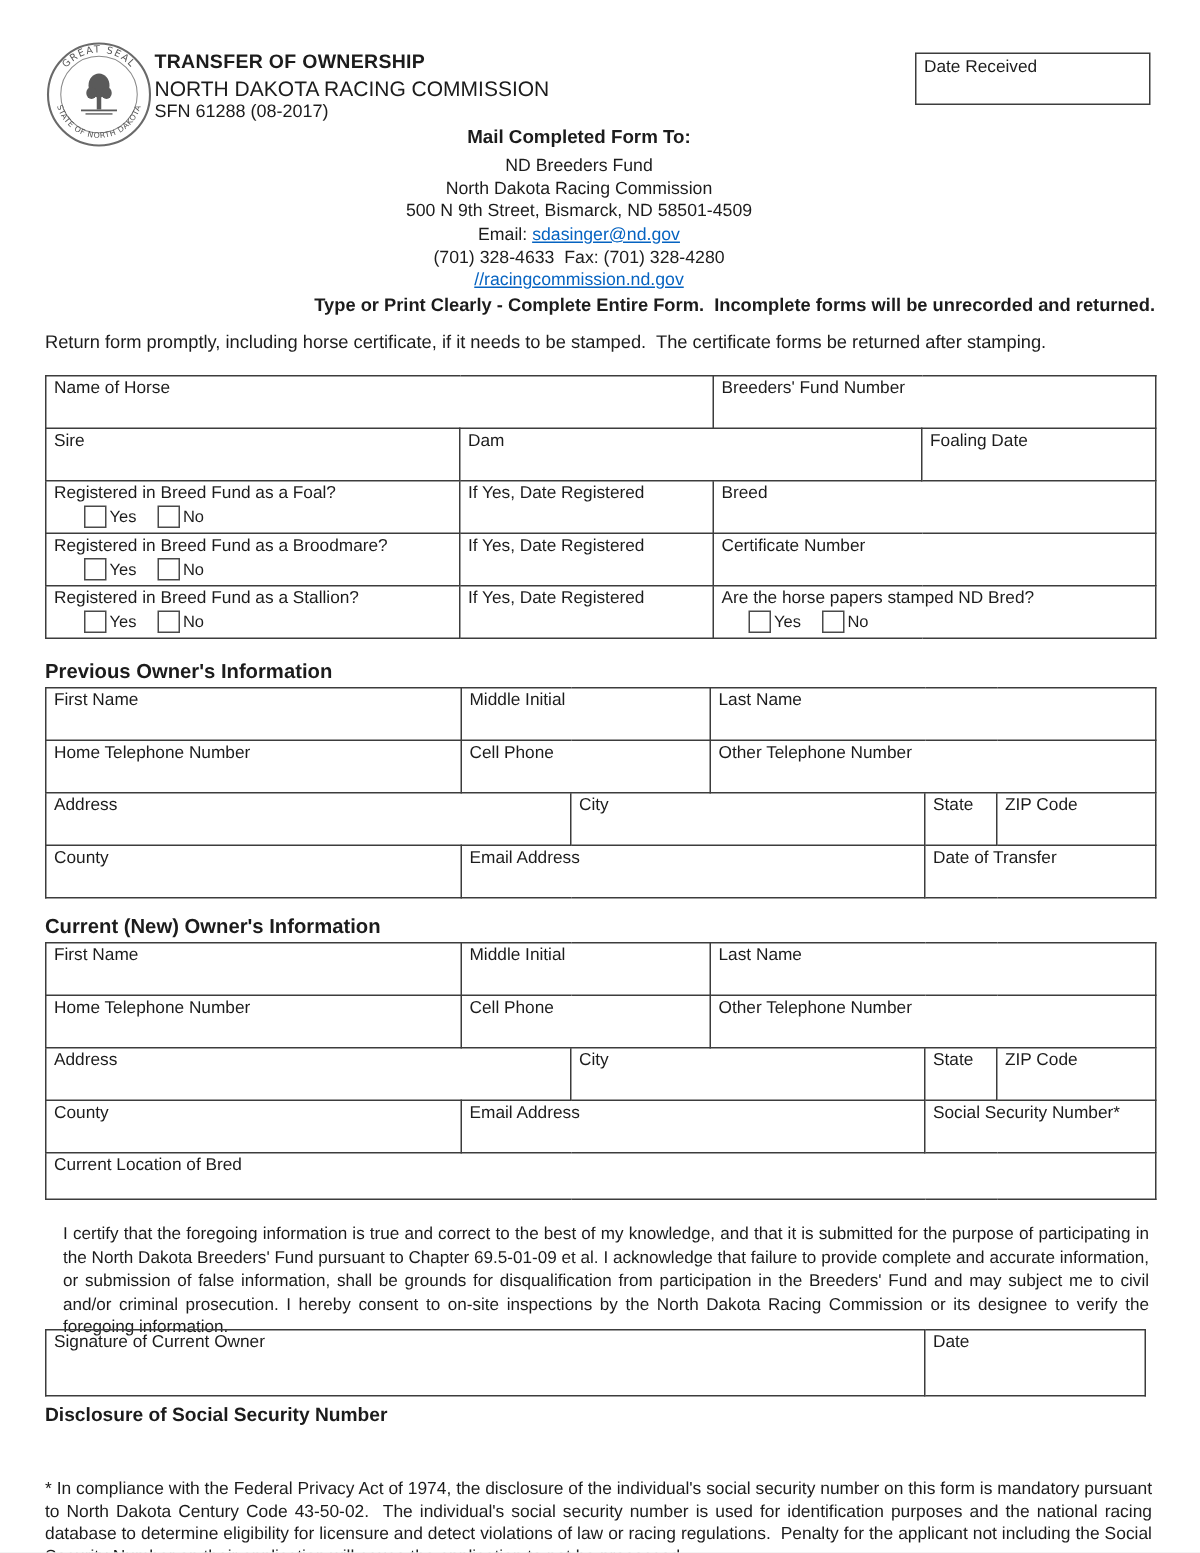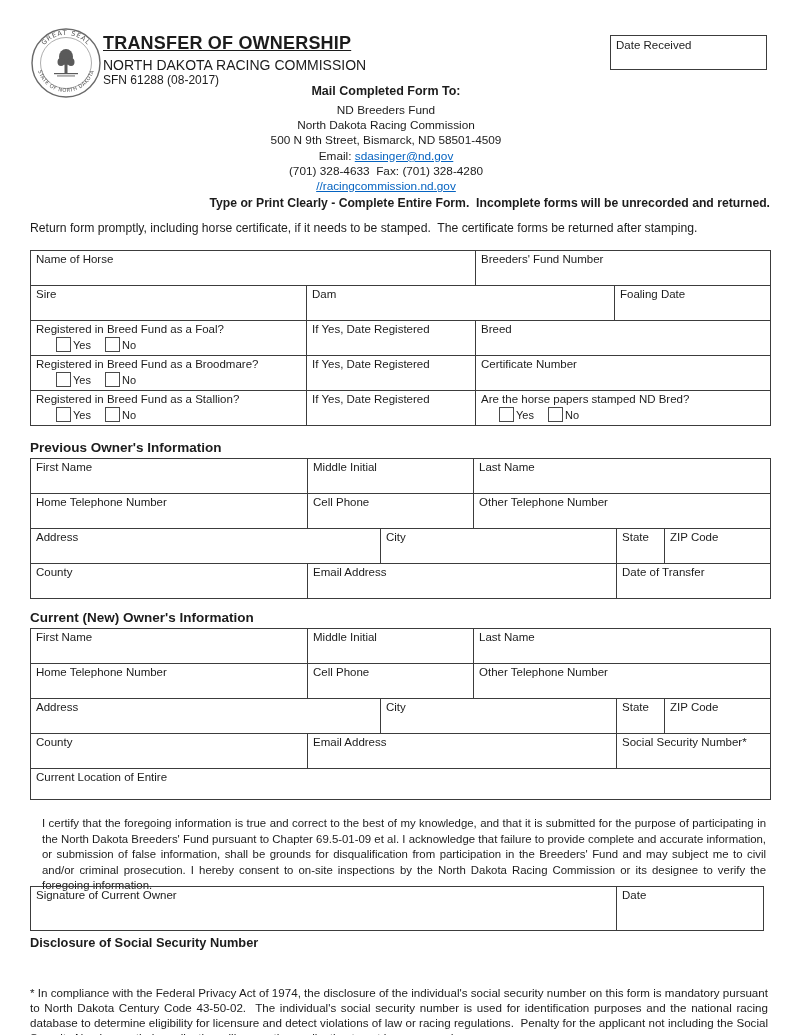--- a/index.html
+++ b/index.html
@@ -4,21 +4,21 @@
 <style>
   html,body{margin:0;padding:0;background:#e9e9e9;}
   .page{
     position:relative;width:800px;height:1035px;background:#ffffff;
     font-family:"Liberation Sans","DejaVu Sans",sans-serif;color:#1c1c1c;
     overflow:hidden;margin:0 auto;
   }
   
   .seal{position:absolute;left:30px;top:27px;width:72px;height:72px;}
   .titles{position:absolute;left:103px;top:33px;}
-  .title-main{font-size:18px;font-weight:bold;letter-spacing:.2px;text-decoration:underline;}
+  .title-main{font-size:13px;font-weight:bold;letter-spacing:.2px;}
   .title-sub{font-size:14px;margin-top:3px;}
   .title-sfn{font-size:12px;}
   .date-box{position:absolute;left:610px;top:35px;width:155px;height:33px;border:1px solid #3c3c3c;}
   .date-box .lbl{font-size:11.5px;padding:3px 5px;}
   
   .mail{position:absolute;left:0;top:84px;width:772px;text-align:center;}
   .mail-heading{font-size:12.5px;font-weight:bold;margin-bottom:5px;}
   .mail-line{font-size:11.8px;line-height:15.2px;white-space:pre-wrap;}
   .link{color:#0563C1;text-decoration:underline;cursor:pointer;}
   
@@ -231,21 +231,21 @@
       <td colspan="2"><span>City</span></td>
       <td><span>State</span></td>
       <td><span>ZIP Code</span></td>
     </tr>
     <tr>
       <td><span>County</span></td>
       <td colspan="3"><span>Email Address</span></td>
       <td colspan="2"><span>Social Security Number*</span></td>
     </tr>
     <tr class="short">
-      <td colspan="6"><span>Current Location of Entire</span></td>
+      <td colspan="6"><span>Current Location of Bred</span></td>
     </tr>
   </tbody>
     </table>
 
   <div class="certify">I certify that the foregoing information is true and correct to the best of my knowledge, and that it is submitted for the purpose of participating in the North Dakota Breeders' Fund pursuant to Chapter 69.5-01-09 et al. I acknowledge that failure to provide complete and accurate information, or submission of false information, shall be grounds for disqualification from participation in the Breeders' Fund and may subject me to civil and/or criminal prosecution. I hereby consent to on-site inspections by the North Dakota Racing Commission or its designee to verify the foregoing information.</div>
 
   <table class="form sig-table">
     <colgroup>
         <col style="width:586px">
         <col style="width:147px">

